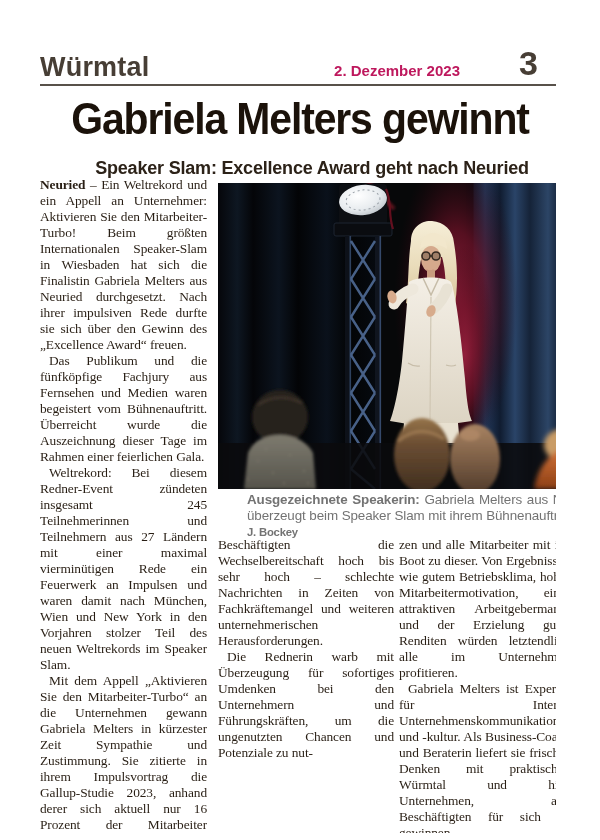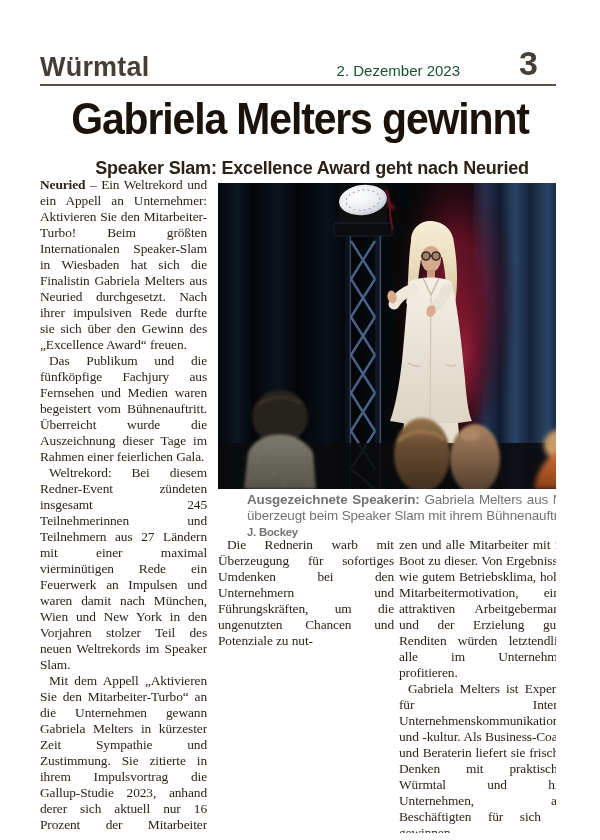--- a/index.html
+++ b/index.html
@@ -8,21 +8,21 @@
     overflow:hidden; font-family:"Liberation Sans", sans-serif;
   }
 
   
   .masthead-section {
     position:absolute; left:40px; top:52px;
     font-size:27px; font-weight:bold; color:#473e35; letter-spacing:.2px;
   }
   .masthead-date {
     position:absolute; right:96px; top:62px;
-    font-size:15px; font-weight:normal; color:#14532d;
+    font-size:15px; font-weight:bold; color:#be185d;
   }
   .masthead-page {
     position:absolute; left:519px; top:44px;
     font-size:34px; font-weight:bold; color:#473e35;
   }
   .masthead-rule {
     position:absolute; left:40px; top:84px; width:530px; height:2px;
     background:#58514a;
   }
 
@@ -250,20 +250,21 @@
         </g>
       </g>
     </svg>
   </figure>
 
   <div class="caption">
     <span class="cap-lead">Ausgezeichnete Speakerin:</span><span> Gabriela Melters aus Neuried überzeugt beim Speaker Slam mit ihrem Bühnenauftritt.</span><span class="credit">Foto: J. Bockey</span>
   </div>
 
   <div class="col" id="col2">
+    <p>Beschäftigten die Wechselbereitschaft hoch bis sehr hoch – schlechte Nachrichten in Zeiten von Fachkräftemangel und weiteren unternehmerischen Herausforderungen.</p>
     <p class="ind">Die Rednerin warb mit Überzeugung für sofortiges Umdenken bei den Unternehmern und Führungskräften, um die ungenutzten Chancen und Potenziale zu nut-</p>
   </div>
 
   <div class="col" id="col3">
     <p>zen und alle Mitarbeiter mit ins Boot zu dieser. Von Ergebnissen wie gutem Betriebsklima, hoher Mitarbeitermotivation, einer attraktiven Arbeitgebermarke und der Erzielung guter Renditen würden letztendlich alle im Unternehmen profitieren.</p>
     <p class="ind"><span>Gabriela Melters ist Expertin für Interne Unternehmenskommunikation und -kultur. Als Business-Coach und Beraterin liefert sie frisches Denken mit praktischen Würmtal und hilft Unternehmen, alle Beschäftigten für sich zu gewinnen.</span><span class="byline">kb</span></p>
   </div>
 
 </div>
 

